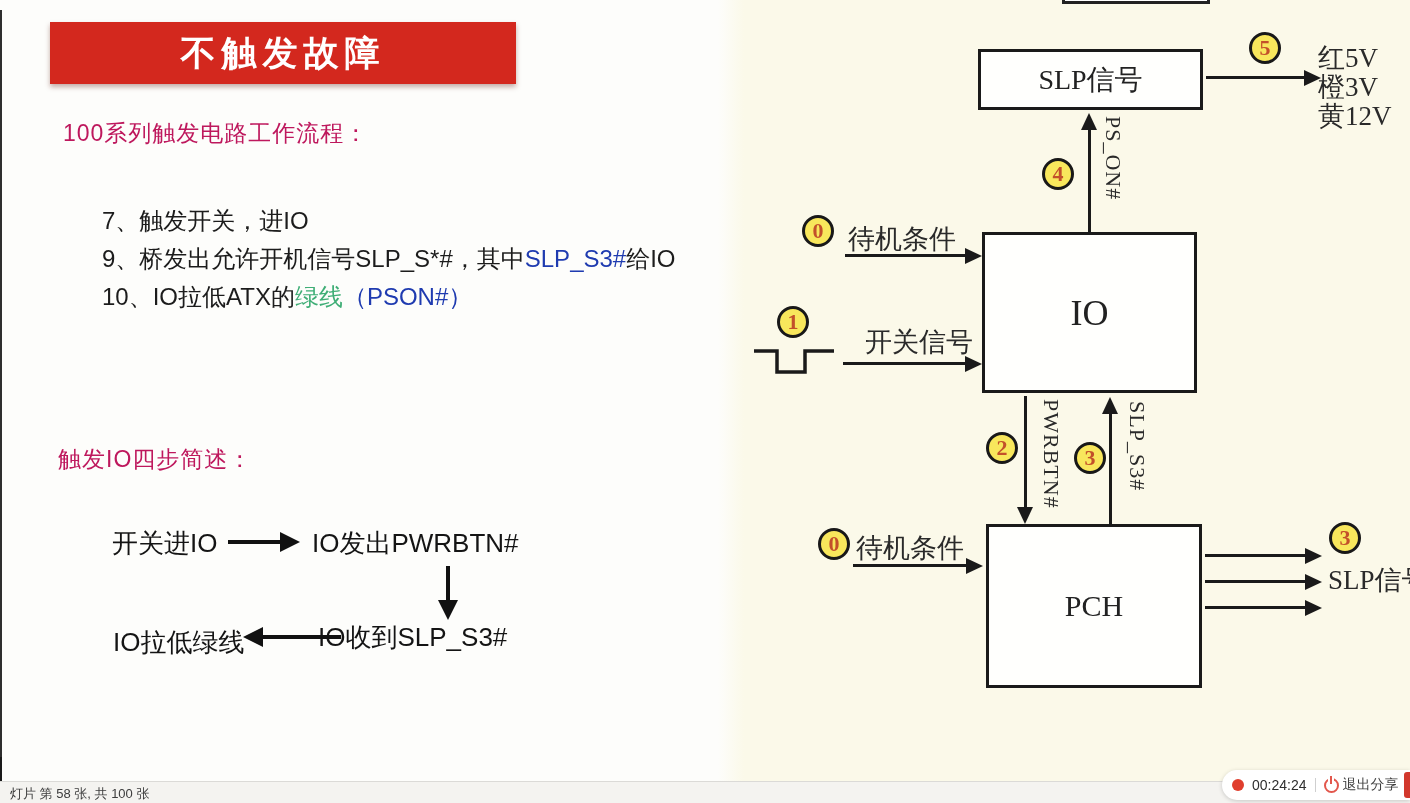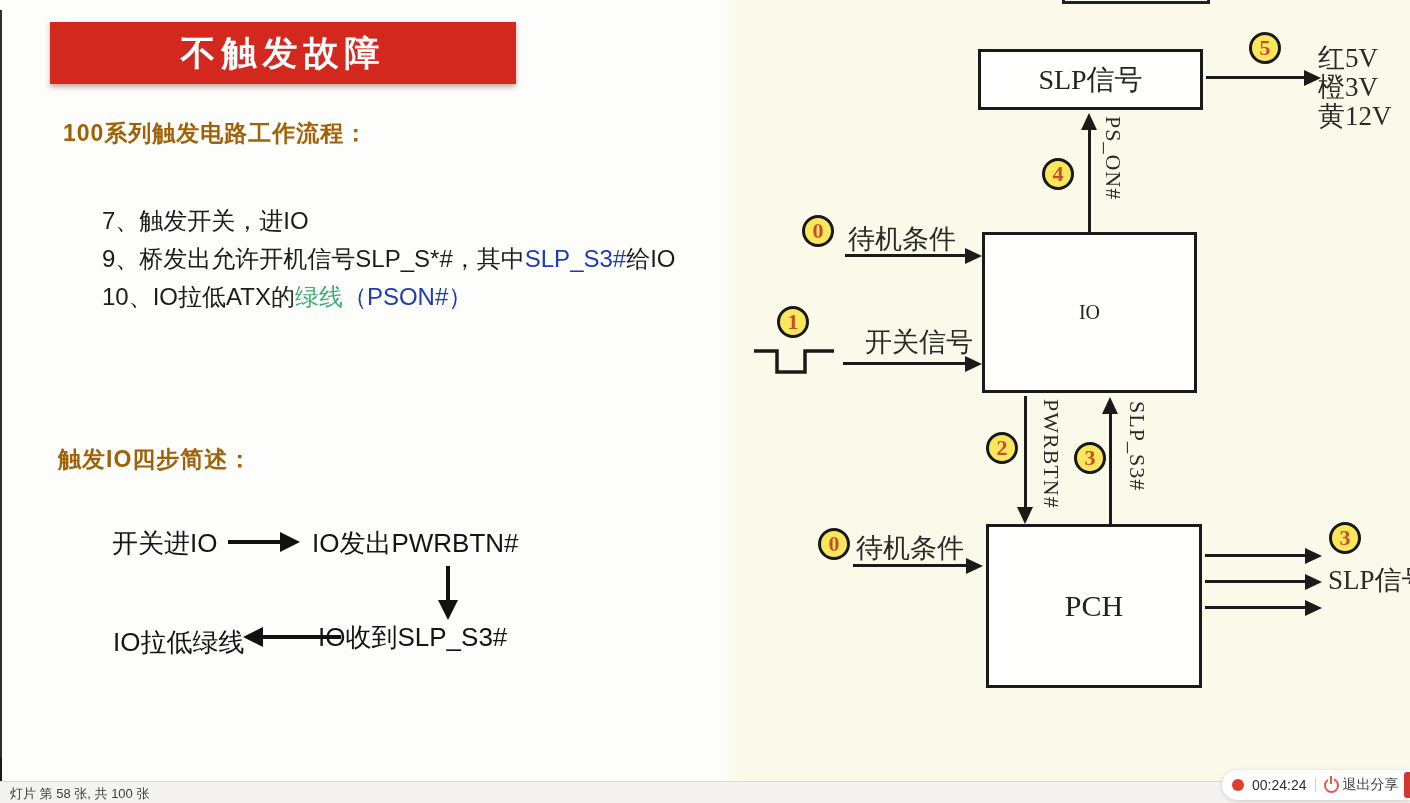--- a/index.html
+++ b/index.html
@@ -8,21 +8,21 @@
   .screen { position:relative; width:1410px; height:803px; background:#fdfdfb; overflow:hidden; }
   .right-bg { position:absolute; left:718px; top:0; width:692px; height:781px;
               background:linear-gradient(90deg, rgba(251,249,233,0) 0, #fbf9e9 26px); }
   .left-edge { position:absolute; left:0; top:10px; width:2px; height:793px; background:#2e2e2e; }
 
   
   .banner { position:absolute; left:50px; top:22px; width:466px; height:62px; background:#d3281e;
             display:flex; align-items:center; justify-content:center;
             box-shadow:0 3px 5px rgba(90,20,10,0.35); }
   .banner span { color:#ffffff; font-size:35px; font-weight:bold; letter-spacing:6px; }
-  .h-red { position:absolute; color:#a16207; font-size:23px; font-weight:bold; letter-spacing:1px; }
+  .h-red { position:absolute; color:#be185d; font-size:23px; font-weight:normal; letter-spacing:1px; }
   .steps { position:absolute; left:102px; top:190px; font-size:24px; color:#1c1c1c;margin-top:12px; }
   .steps .li { height:38px; line-height:38px; white-space:nowrap; }
   .t-blue { color:#1f3bb0; }
   .t-green { color:#3fae76; }
 
   .flow-node { position:absolute; font-size:26px; color:#141414; white-space:nowrap; }
 
   
   .hl { position:absolute; height:3px; background:#1a1a1a; }
   .vl { position:absolute; width:3px; background:#1a1a1a; }
@@ -122,21 +122,21 @@
     <span>红5V</span>
     <span>橙3V</span>
     <span>黄12V</span>
   </div>
 
   <div class="ah u" style="left:1081px; top:113px;"></div>
   <div class="vl" style="left:1088px; top:127px; height:105px;"></div>
   <div class="rot" style="left:1126px; top:116px;">PS_ON#</div>
   <div class="badge" style="left:1042px; top:158px;">4</div>
 
-  <div class="dbox" style="left:982px; top:232px; width:215px; height:161px; font-size:20px;">
+  <div class="dbox" style="left:982px; top:232px; width:215px; height:161px; font-size:36px;">
     <span>IO</span>
   </div>
 
   <div class="badge" style="left:802px; top:215px;">0</div>
   <div class="dlabel" style="left:848px; top:221px;">待机条件</div>
   <div class="hl" style="left:845px; top:254px; width:122px;"></div>
   <div class="ah r" style="left:965px; top:248px;"></div>
 
   <div class="badge" style="left:777px; top:306px;">1</div>
   <svg style="position:absolute; left:753px; top:344px;" width="82" height="32" viewBox="0 0 82 32">

